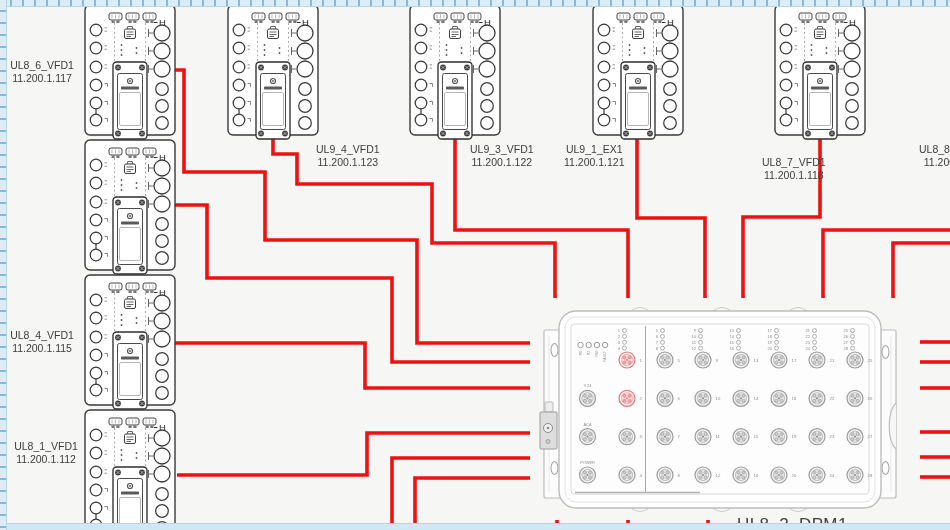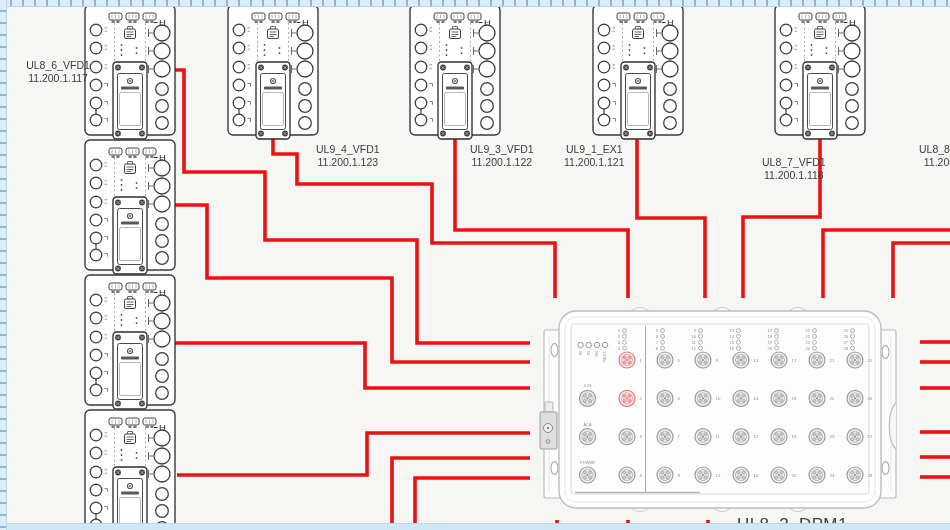--- a/index.html
+++ b/index.html
@@ -1,21 +1,21 @@
 <!DOCTYPE html>
 <html><head>
 <meta charset="utf-8">
 <style>
   html,body{margin:0;padding:0;background:#e9e9e9;}
   #stage{position:relative;width:950px;height:530px;overflow:hidden;
          font-family:"Liberation Sans",sans-serif;}
   #diagram{position:absolute;left:0;top:0;z-index:1;}
   #labels{position:absolute;left:0;top:0;width:950px;height:530px;z-index:3;pointer-events:none;}
   .dev-label{position:absolute;font-size:10.5px;line-height:13px;color:#3c3c3c;white-space:nowrap;text-align:center;}
-  .dev-label.center{text-align:center;width:82px;padding-left:16px;}
+  .dev-label.center{text-align:center;width:82px;}
   #dpm-label{position:absolute;font-size:17px;color:#414141;z-index:4;letter-spacing:.4px;white-space:nowrap;}
   .ruler{position:absolute;z-index:6;}
   #ruler-top{left:0;top:0;width:950px;height:6px;}
   #ruler-left{left:0;top:0;width:6px;height:530px;}
   #strip-bottom{position:absolute;left:0;top:523px;width:950px;height:7px;z-index:5;}
 </style>
 </head>
 <body>
 
 <div id="stage" style="background: rgb(246, 246, 244);">
@@ -1083,20 +1083,28 @@
         <circle cx="590.1" cy="472.4" r="1.6" fill="#cfcfcf" stroke="#9e9e9e" stroke-width="0.7"></circle>
         <circle cx="584.9" cy="472.4" r="1.6" fill="#cfcfcf" stroke="#9e9e9e" stroke-width="0.7"></circle>
         <circle cx="587.5" cy="475" r="1.1" fill="#909090" stroke="none" stroke-width="1"></circle>
       </g>
   </svg>
   <div id="labels">
       <div class="dev-label center" style="left: 1px; top: 59px; color: rgb(60, 60, 60);">
         <div>UL8_6_VFD1</div>
         <div>11.200.1.117</div>
       </div>
+      <div class="dev-label center" style="left: 1px; top: 329px; color: rgb(60, 60, 60);">
+        <div>UL8_4_VFD1</div>
+        <div>11.200.1.115</div>
+      </div>
+      <div class="dev-label center" style="left: 5px; top: 440px; color: rgb(60, 60, 60);">
+        <div>UL8_1_VFD1</div>
+        <div>11.200.1.112</div>
+      </div>
       <div class="dev-label" style="left: 316px; top: 143px; color: rgb(60, 60, 60);">
         <div>UL9_4_VFD1</div>
         <div>11.200.1.123</div>
       </div>
       <div class="dev-label" style="left: 470px; top: 143px; color: rgb(60, 60, 60);">
         <div>UL9_3_VFD1</div>
         <div>11.200.1.122</div>
       </div>
       <div class="dev-label" style="left: 564px; top: 143px; color: rgb(60, 60, 60);">
         <div>UL9_1_EX1</div>

